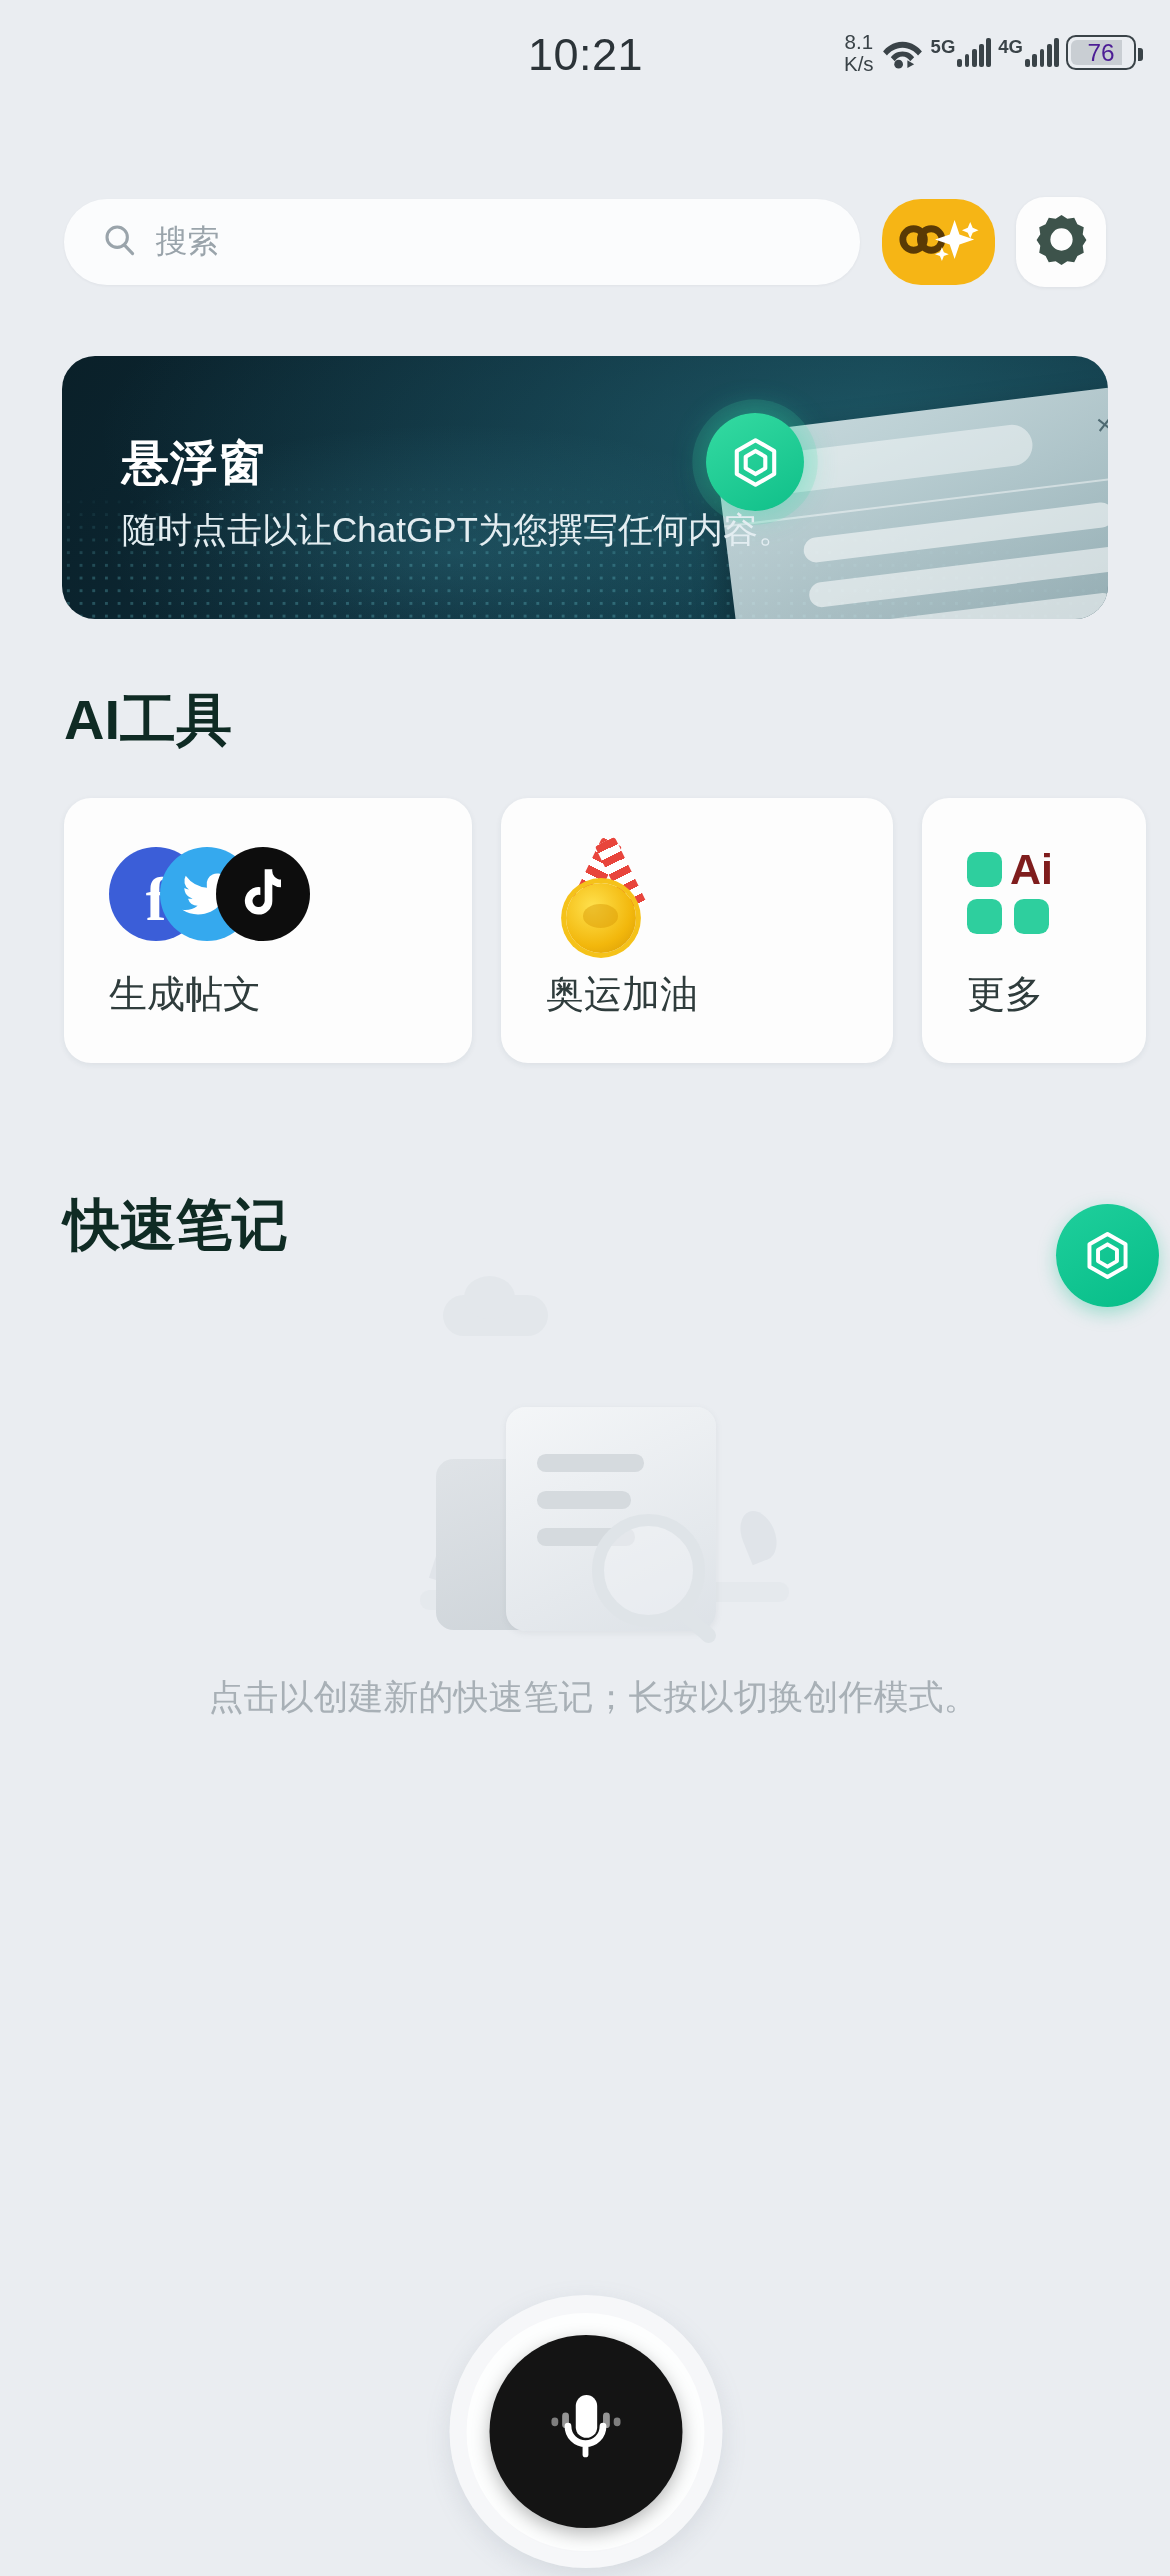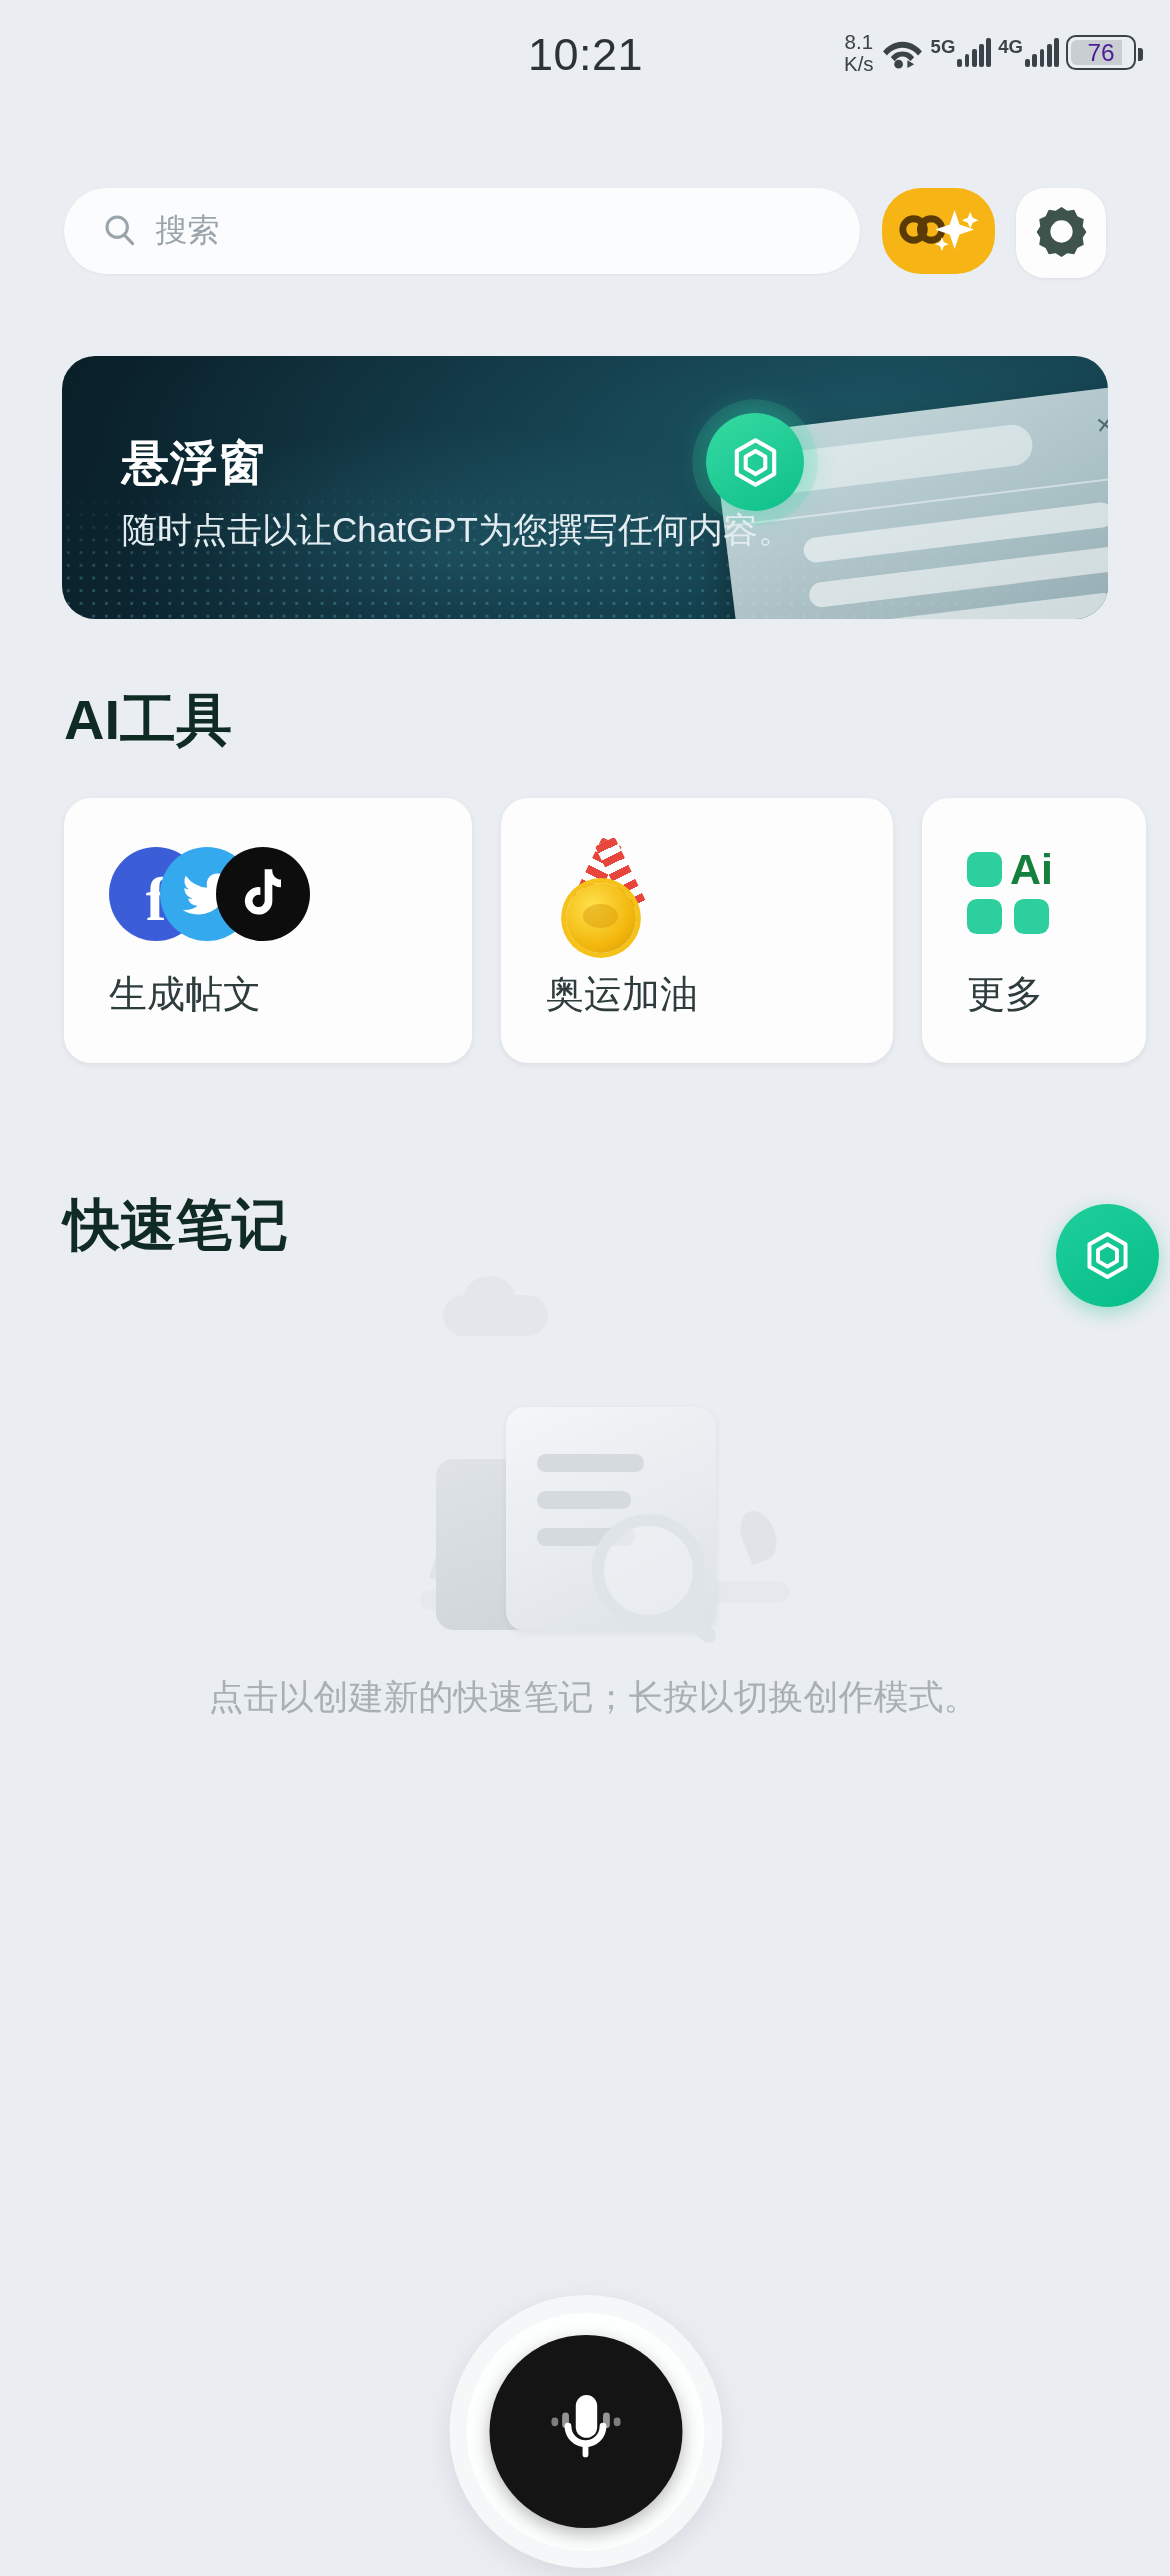--- a/index.html
+++ b/index.html
@@ -43,21 +43,21 @@
     width:4.9px; height:13.7px; background:#3a4348; border-radius:0 2.9px 2.9px 0;
   }
   .battery .fill {
     position:absolute; left:2.9px; top:2.9px; bottom:2.9px; width:51px;
     background:#c9ced3; border-radius:5.9px 0 0 5.9px;
   }
   .battery span { position:relative; font-size:24.4px; color:#4c1d95; font-weight:400; }
 
   
   .searchrow { position:absolute; top:188px; left:64px; width:1042px; height:107px;
-               display:flex; align-items:flex-start; gap:21.5px; }
+               display:flex; align-items:center; gap:21.5px; }
   .searchbox {
     flex:1; height:86px; background:#fbfcfd; border-radius:43px;
     display:flex; align-items:center; padding-left:37px; gap:17.6px;
     box-shadow:0 1px 2.9px rgba(30,45,60,.05);
   }
   .searchbox .ph { font-size:32px; color:#9aa4ab; }
   .pillbtn {
     width:113px; height:86px; border-radius:39px; background:#f6b515;
     display:flex; align-items:center; justify-content:center; position:relative;
   }
@@ -167,21 +167,21 @@
     border-radius:50%; background:rgba(215,150,5,.45);
   }
 
   .ai-grid { position:relative; width:101px; height:84px; }
   .ai-grid .sq { position:absolute; width:35px; height:35px; border-radius:9.8px; background:#2ecf9e; }
   .ai-grid .q1 { left:0; top:0; }
   .ai-grid .q2 { left:0; top:47px; }
   .ai-grid .q3 { left:47px; top:47px; }
   .ai-grid .ai-txt {
     position:absolute; left:43px; top:-3.9px; font-size:43px; font-weight:bold;
-    color:#15803d; font-family:"Liberation Sans",sans-serif; line-height:43px;
+    color:#7f1d1d; font-family:"Liberation Sans",sans-serif; line-height:43px;
   }
 
   
   .fab {
     position:absolute; right:11.7px; top:1204px; width:103px; height:103px;
     border-radius:50%; background:linear-gradient(150deg,#1fcf9c,#06bd88);
     display:flex; align-items:center; justify-content:center;
     box-shadow:0 5.9px 17.6px rgba(15,190,140,.35);
   }
 

